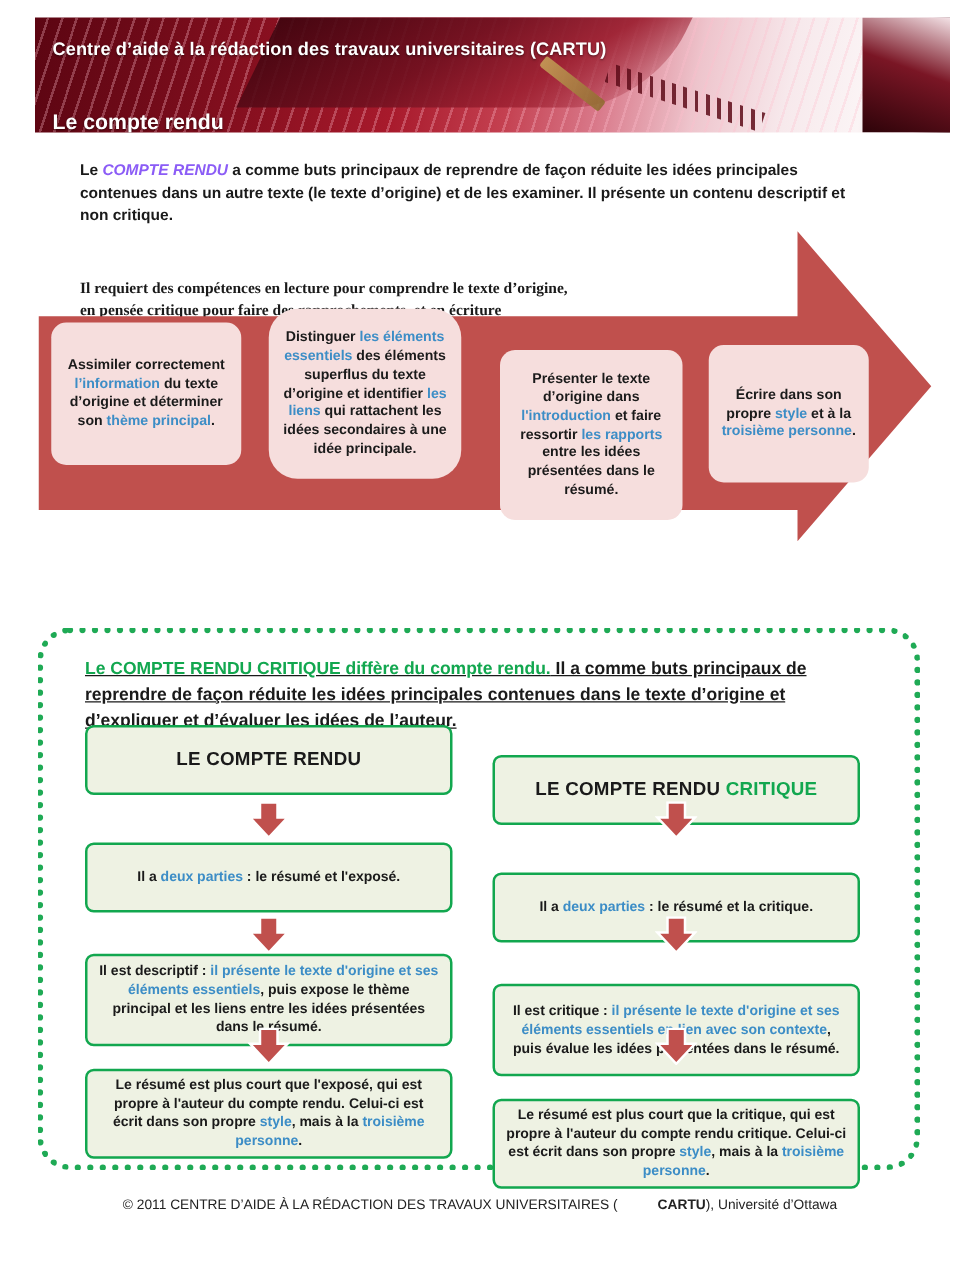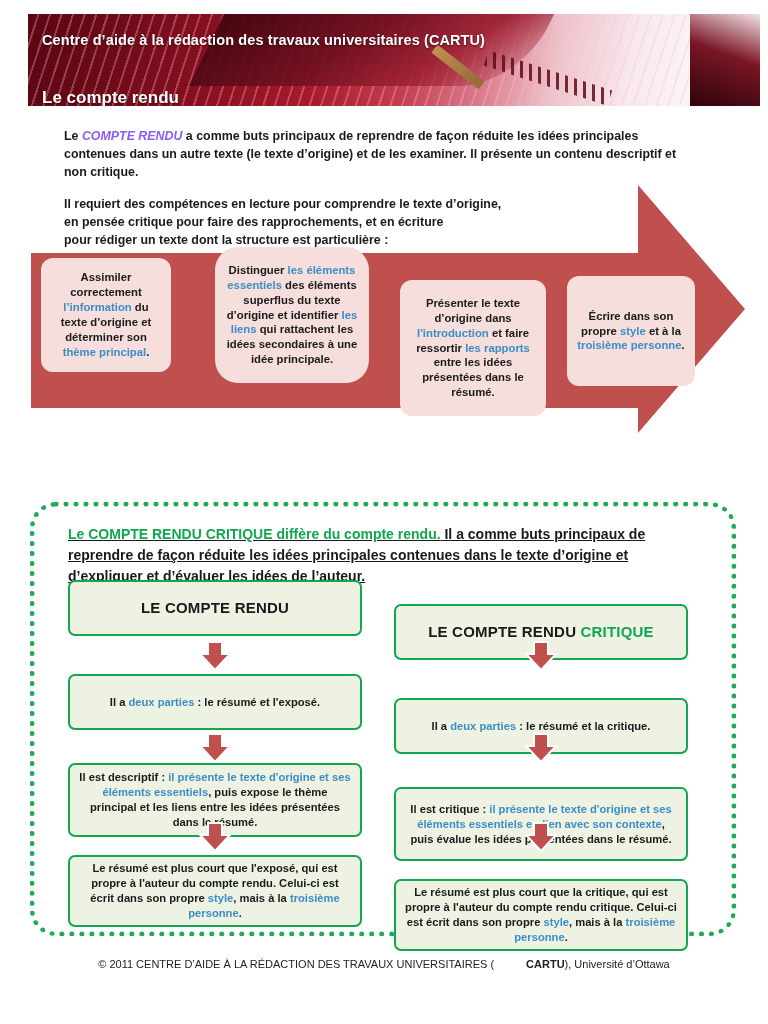--- a/index.html
+++ b/index.html
@@ -122,21 +122,21 @@
     position: absolute;
     left: 64px;
     top: 128px;
     width: 630px;
     font-size: 12.4px;
     font-weight: bold;
     line-height: 1.45;
     color: #1a1a1a;
   }
   .intro p { margin: 0; }
-  .intro .para2 { margin-top: 14px; }
+  .intro .para2 { margin-top: 40px; font-family: Liberation Serif, serif; }
   .kw-red { color: #8b5cf6; font-style: italic; }
 
   
   .arrow-wrap {
     position: absolute;
     left: 28px;
     top: 182px;
     width: 720px;
     height: 256px;
   }
@@ -157,21 +157,21 @@
     padding: 6px 8px;
     display: flex;
     align-items: center;
     justify-content: center;
     text-align: center;
     font-size: 11.3px;
     font-weight: bold;
     line-height: 1.32;
     color: #1a1a1a;
   }
-  .pink-box.b1 { left: 13px;  top: 76px;  width: 130px; height: 114px; }
+  .pink-box.b1 { left: 13px;  top: 76px;  width: 152px; height: 114px; }
   .pink-box.b2 { left: 187px; top: 65px;  width: 154px; height: 136px; border-radius: 23px; }
   .pink-box.b3 { left: 372px; top: 78px;  width: 146px; height: 136px; margin-top: 20px; }
   .pink-box.b4 { left: 539px; top: 78px;  width: 128px; height: 110px; margin-top: 16px; }
   .kw-blue { color: #3c8dc6; }
 
   
   .green-panel {
     position: absolute;
     left: 30px;
     top: 502px;

